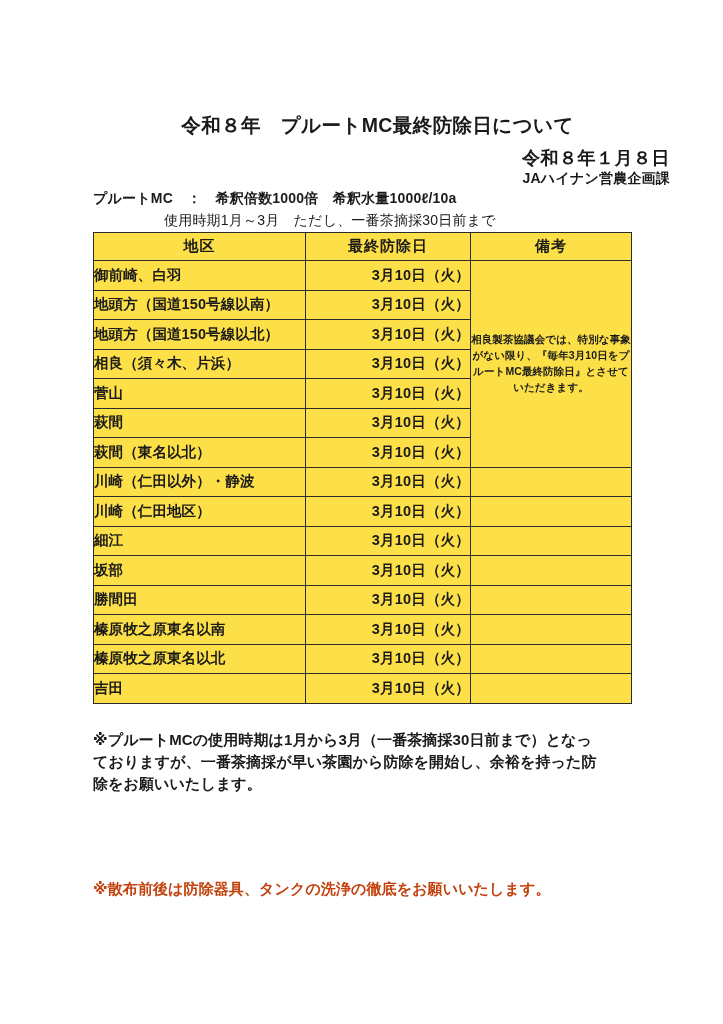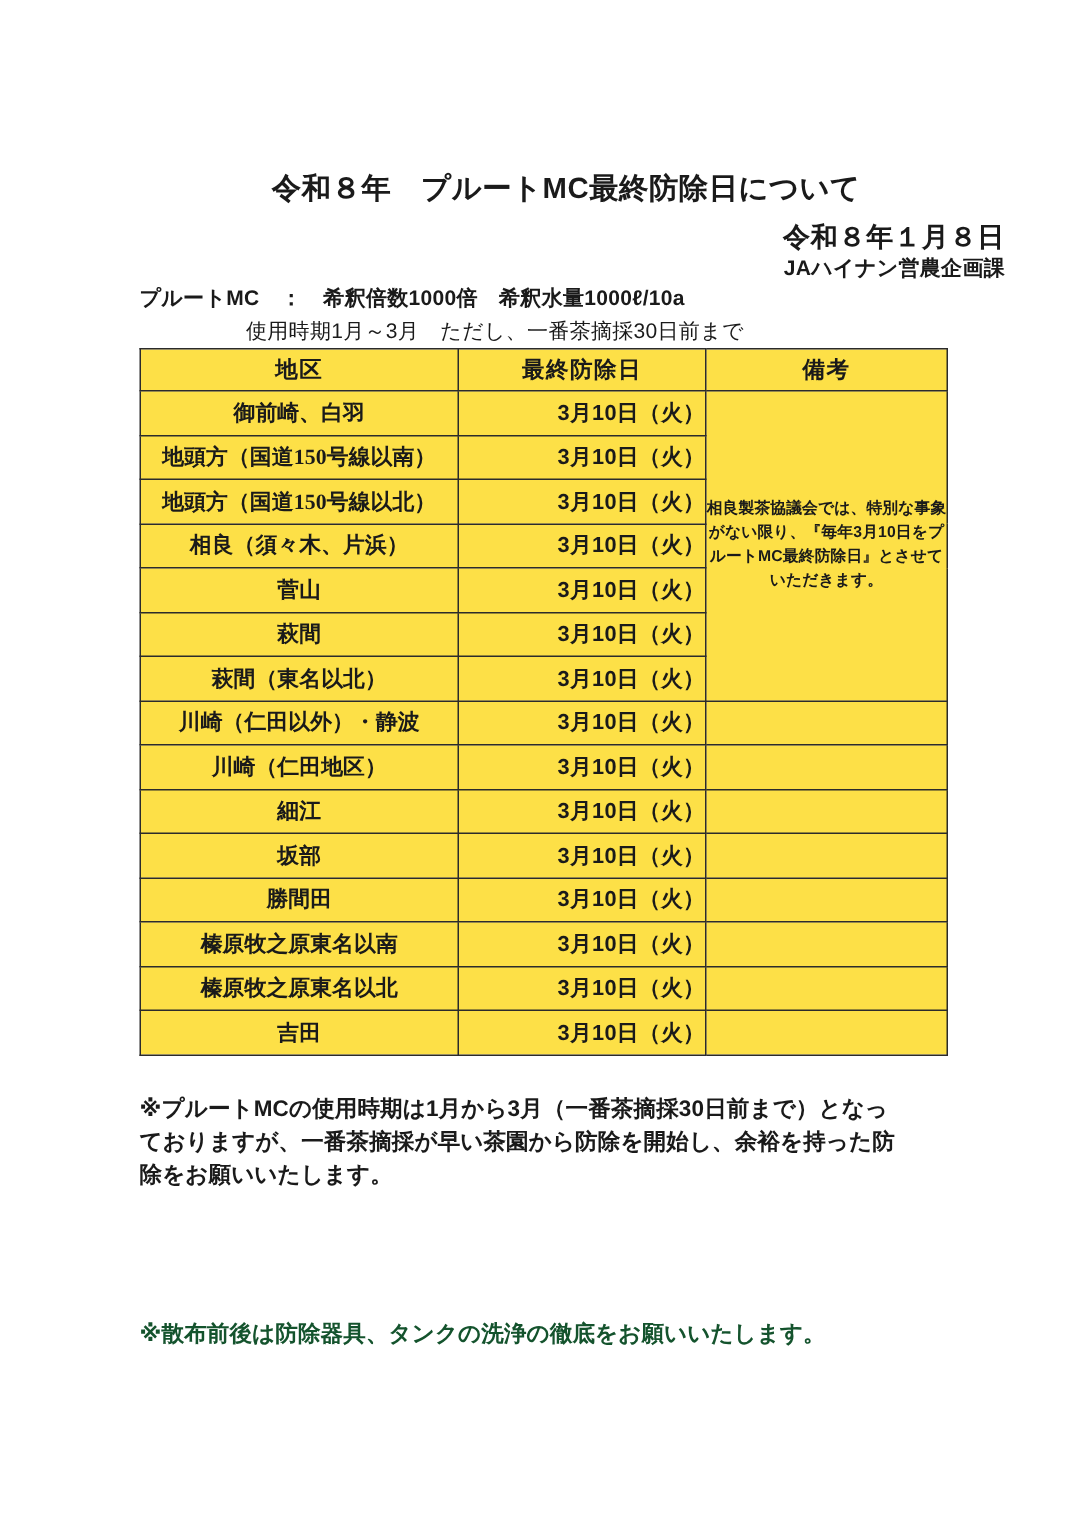--- a/index.html
+++ b/index.html
@@ -96,26 +96,25 @@
   .col-remark { width: 161px; }
 
   table.sched thead th {
     height: 27px;
     text-align: center;
     font-size: 15px;
     letter-spacing: 1px;
   }
   td.area {
     height: 28.5px;
-    text-align: center;
+    text-align: left;
     padding-left: 6px;
     font-size: 14.5px;
     letter-spacing: 0.1px;
     white-space: nowrap;
-    font-family: Liberation Serif, serif;
   }
   td.date {
     height: 28.5px;
     text-align: right;
     padding-right: 6px;
     font-size: 14.5px;
     letter-spacing: 0.2px;
     white-space: nowrap;
   }
   td.remark {
@@ -253,15 +252,15 @@
 
   <div class="note note-1">
     <p>※プルートMCの使用時期は1月から3月（一番茶摘採30日前まで）となっ</p>
     <p>ておりますが、一番茶摘採が早い茶園から防除を開始し、余裕を持った防</p>
     <p>除をお願いいたします。</p>
   </div>
 
   <div class="note note-2">
   </div>
 
-  <div class="note-warn" style="color: #14532d;">※散布前後は防除器具、タンクの洗浄の徹底をお願いいたします。</div>
+  <div class="note-warn" style="color: #c2410c;">※散布前後は防除器具、タンクの洗浄の徹底をお願いいたします。</div>
 
 </div>
 
 </body></html>

